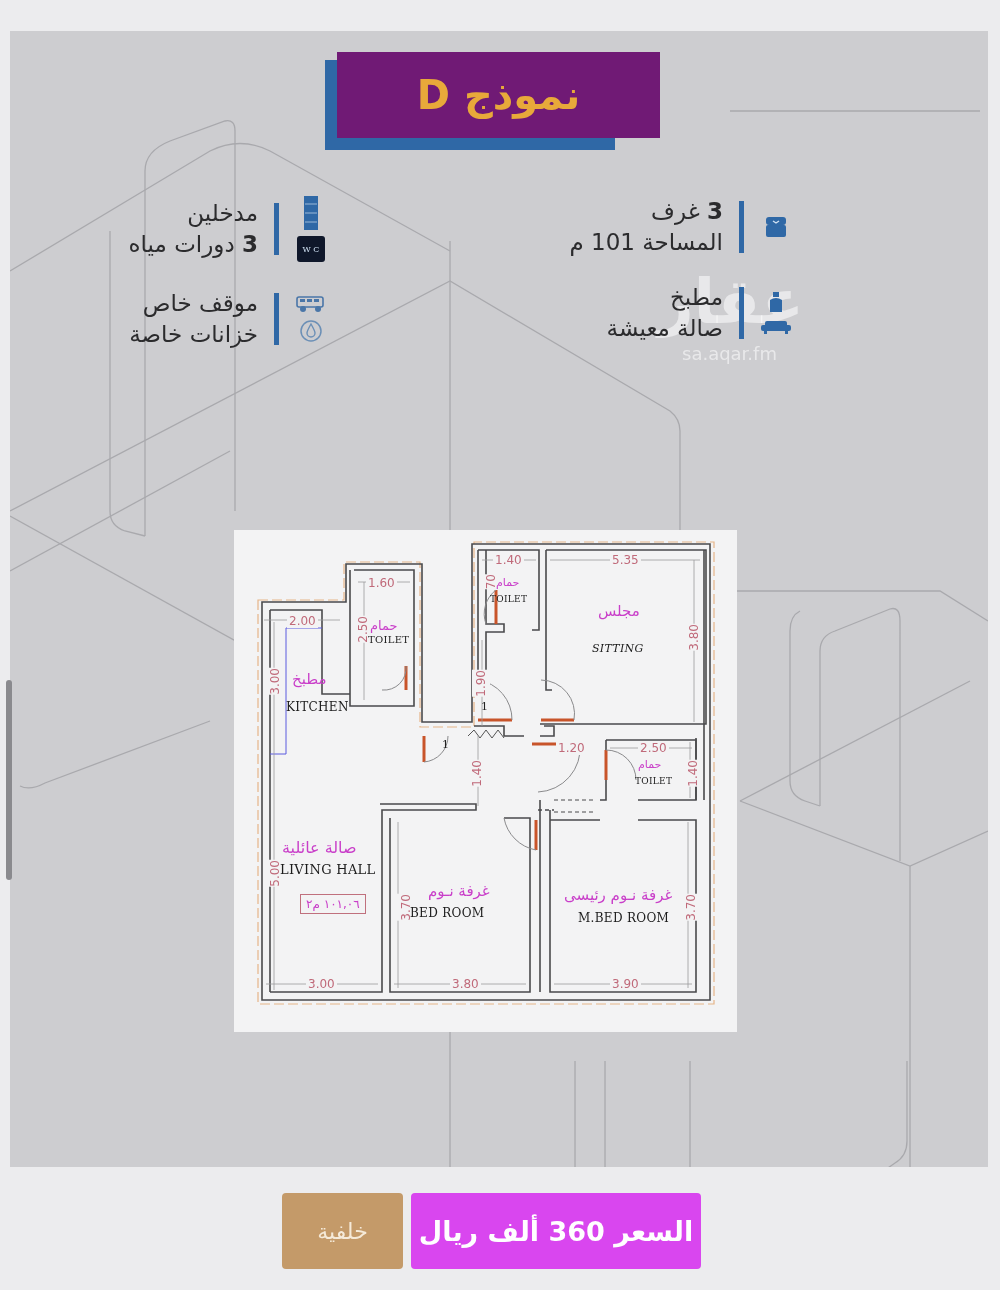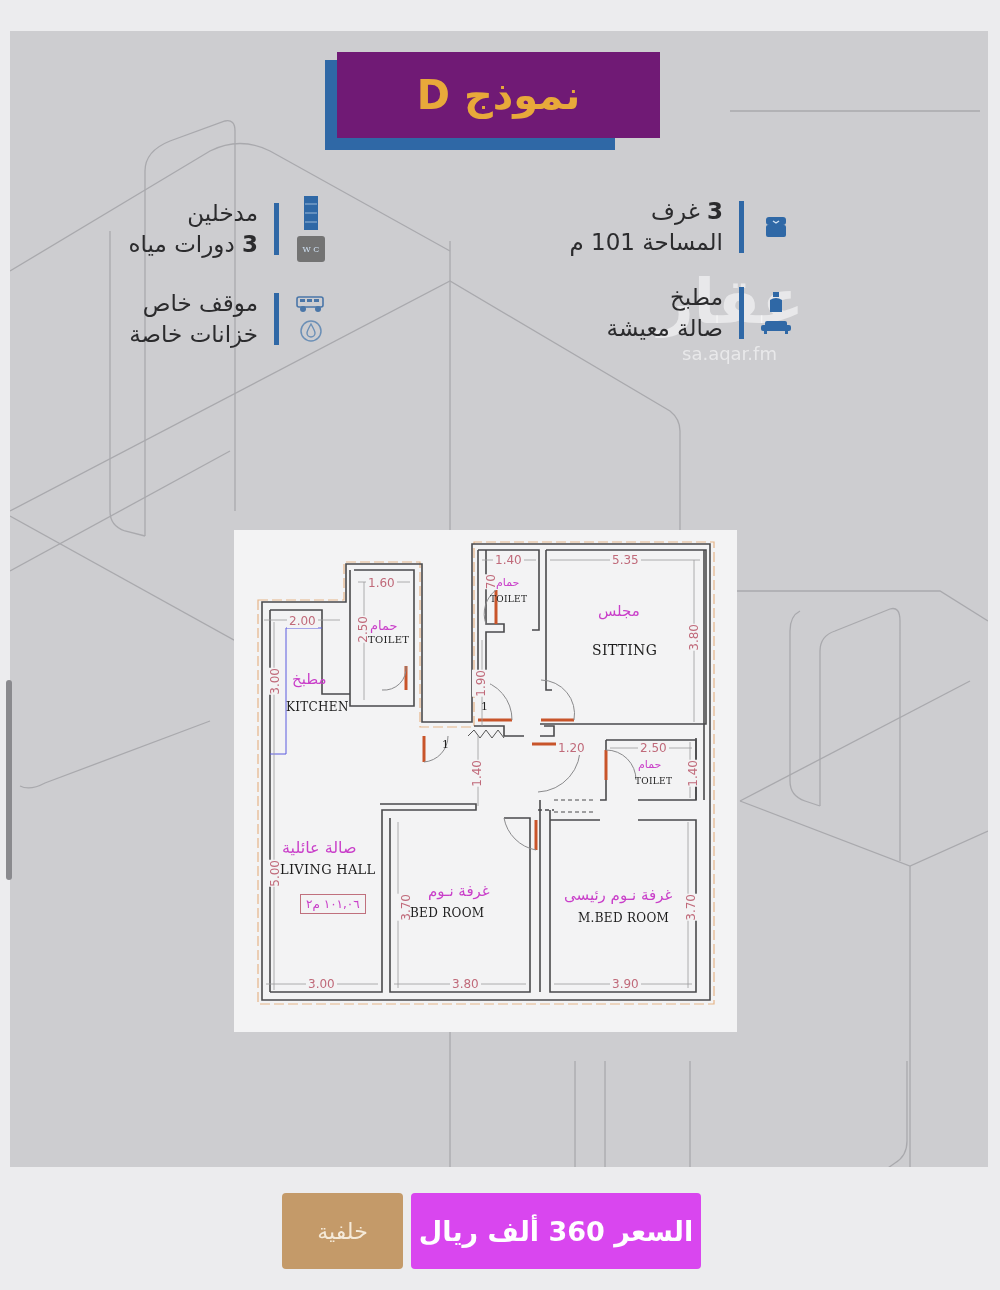--- a/index.html
+++ b/index.html
@@ -129,21 +129,21 @@
     <div><b>3</b><span> دورات مياه</span></div>
   </div>
   <div class="bar"></div>
   <div class="icons">
     <svg width="14" height="34" viewBox="0 0 14 34">
       <rect x="0" y="0" width="14" height="34" fill="#2f68a6"></rect>
       <line x1="1" y1="8" x2="13" y2="8" stroke="#9bb8d8" stroke-width="1"></line>
       <line x1="1" y1="17" x2="13" y2="17" stroke="#9bb8d8" stroke-width="1"></line>
       <line x1="1" y1="26" x2="13" y2="26" stroke="#9bb8d8" stroke-width="1"></line>
     </svg>
-    <div style="width:28px;height:26px;background:#737373;border-radius:3px;color:#cfe0f2;font-size:8px;display:flex;align-items:center;justify-content:center;font-family:'DejaVu Serif',serif;">W C</div>
+    <div style="width:28px;height:26px;background:#0f172a;border-radius:3px;color:#cfe0f2;font-size:8px;display:flex;align-items:center;justify-content:center;font-family:'DejaVu Serif',serif;">W C</div>
   </div>
 </div>
 
 <div class="feature f2">
   <div class="texts">
     <div>موقف خاص</div>
     <div>خزانات خاصة</div>
   </div>
   <div class="bar"></div>
   <div class="icons">
@@ -288,21 +288,21 @@
   <span class="lbl dim dimv" style="left:448px;top:364px;">3.70</span>
   <span class="lbl dim" style="left:376px;top:447px;">3.90</span>
 
   <span class="lbl ar" style="left:58px;top:140px;">مطبخ</span>
   <span class="lbl en" style="left:52px;top:170px;">KITCHEN</span>
   <span class="lbl ar" style="left:136px;top:88px;font-size:13px;">حمام</span>
   <span class="lbl en" style="left:134px;top:104px;font-size:10px;">TOILET</span>
   <span class="lbl ar" style="left:262px;top:46px;font-size:11px;">حمام</span>
   <span class="lbl en" style="left:256px;top:64px;font-size:9px;">TOILET</span>
   <span class="lbl ar" style="left:364px;top:72px;">مجلس</span>
-  <span class="lbl en" style="left:358px;top:112px;font-size:14px;">SITTING</span>
+  <span class="lbl en" style="left:358px;top:112px;font-size:11px;font-style:italic;">SITTING</span>
   <span class="lbl ar" style="left:404px;top:228px;font-size:11px;">حمام</span>
   <span class="lbl en" style="left:401px;top:246px;font-size:9px;">TOILET</span>
   <span class="lbl ar" style="left:48px;top:308px;font-size:16px;">صالة عائلية</span>
   <span class="lbl en" style="left:46px;top:332px;font-size:13px;">LIVING  HALL</span>
   <div class="area-box" style="left:66px;top:364px;">١٠١,٠٦ م٢</div>
   <span class="lbl ar" style="left:194px;top:352px;">غرفة نـوم</span>
   <span class="lbl en" style="left:176px;top:376px;">BED  ROOM</span>
   <span class="lbl ar" style="left:330px;top:356px;">غرفة نـوم رئيسى</span>
   <span class="lbl en" style="left:344px;top:381px;">M.BED  ROOM</span>
 

